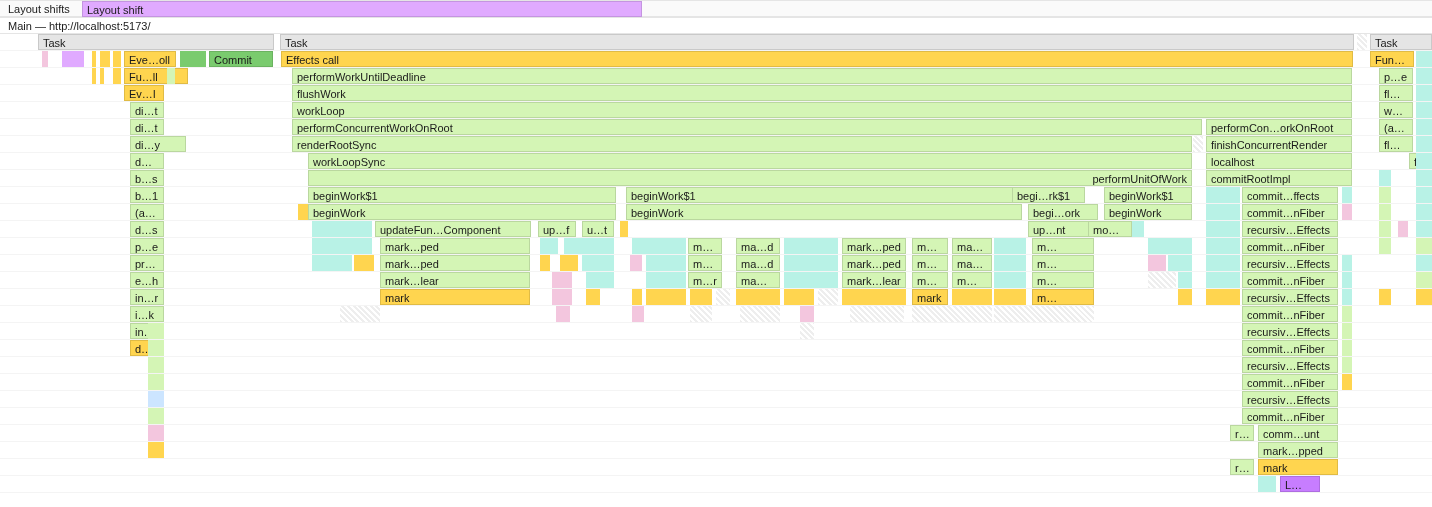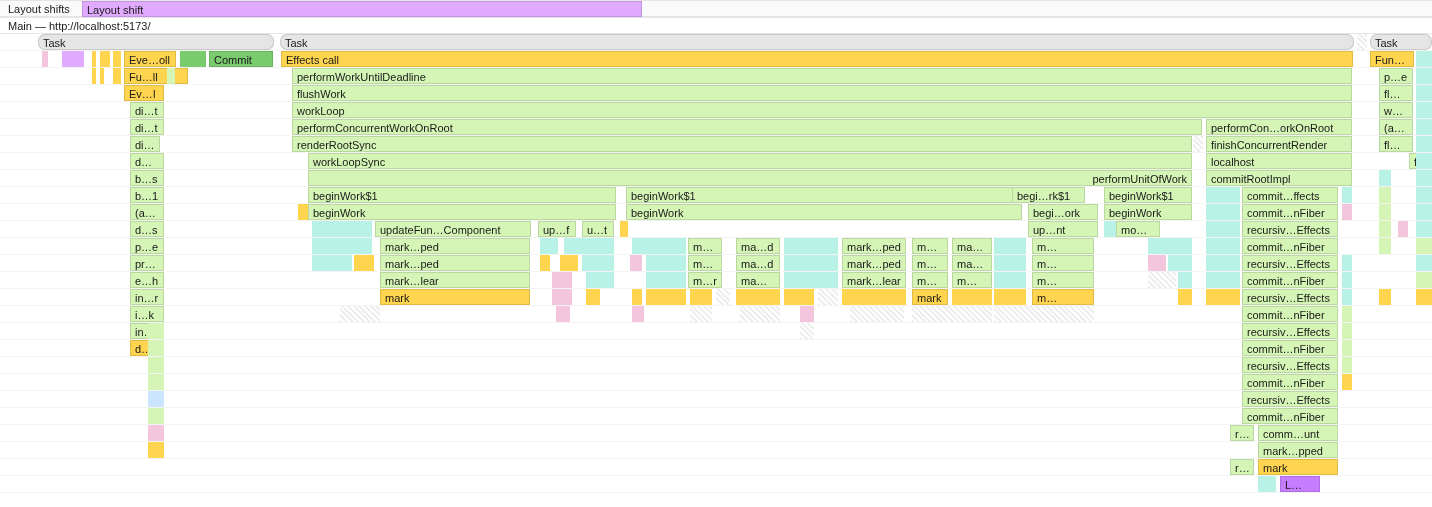--- a/index.html
+++ b/index.html
@@ -42,21 +42,21 @@
     height: 17px;
     line-height: 17px;
     border-bottom: 1px solid #e5e5e5;
     border-top: 1px solid #e5e5e5;
     position: relative;
     background: #fafafa;
   }
   
   .c-purple { background:#e0aaff; }
   .c-purple-dk { background:#c77dff; }
-  .c-task   { background:#e5e5e5;border-radius:7px; }
+  .c-task   { background:#e5e5e5; }
   .c-yellow { background:#ffd54f; }
   .c-ygreen { background:#d4f5b5; }
   .c-green  { background:#7acb6e; }
   .c-teal   { background:#b8f2e6; }
   .c-pink   { background:#f3c6de; }
   .c-blue   { background:#cce5ff; }
 
   .hatched {
     background-image: repeating-linear-gradient(45deg,#eee 0,#eee 2px,#fff 2px,#fff 4px);
     border:1px solid #e0e0e0;
@@ -124,21 +124,21 @@
 
 <div class="row">
   <div class="bar c-ygreen" style="left:130px;width:34px;">di…t</div>
   <div class="bar c-ygreen" style="left:292px;width:910px;">performConcurrentWorkOnRoot</div>
   <div class="bar c-ygreen" style="left:1206px;width:146px;">performCon…orkOnRoot</div>
   <div class="bar c-ygreen" style="left:1379px;width:34px;">(a…)</div>
   <div class="bar c-teal borderless" style="left:1416px;width:16px;"></div>
 </div>
 
 <div class="row">
-  <div class="bar c-ygreen" style="left:130px;width:30px;">di…y</div>
+  <div class="bar c-ygreen" style="left:130px;width:56px;">di…y</div>
   <div class="bar c-ygreen" style="left:292px;width:900px;">renderRootSync</div>
   <div class="bar hatched borderless" style="left:1193px;width:10px;"></div>
   <div class="bar c-ygreen" style="left:1206px;width:146px;">finishConcurrentRender</div>
   <div class="bar c-ygreen" style="left:1379px;width:34px;">fl…ts</div>
   <div class="bar c-teal borderless" style="left:1416px;width:16px;"></div>
 </div>
 
 <div class="row">
   <div class="bar c-ygreen" style="left:130px;width:34px;">d…</div>
   <div class="bar c-ygreen" style="left:308px;width:884px;">workLoopSync</div>
@@ -184,21 +184,21 @@
 
 <div class="row">
   <div class="bar c-ygreen" style="left:130px;width:34px;">d…s</div>
   <div class="bar c-teal borderless" style="left:312px;width:60px;"></div>
   <div class="bar c-ygreen" style="left:375px;width:156px;">updateFun…Component</div>
   <div class="bar c-ygreen" style="left:538px;width:38px;">up…f</div>
   <div class="bar c-ygreen" style="left:582px;width:32px;">u…t</div>
   <div class="bar c-yellow borderless" style="left:620px;width:8px;"></div>
   <div class="bar c-ygreen" style="left:1028px;width:70px;">up…nt</div>
   <div class="bar c-teal borderless" style="left:1104px;width:40px;"></div>
-  <div class="bar c-ygreen" style="left:1116px;width:44px;">mo…nt</div>
+  <div class="bar c-ygreen" style="left:1088px;width:44px;">mo…nt</div>
   <div class="bar c-teal borderless" style="left:1206px;width:34px;"></div>
   <div class="bar c-ygreen" style="left:1242px;width:96px;">recursiv…Effects</div>
   <div class="bar c-ygreen borderless" style="left:1379px;width:12px;"></div>
   <div class="bar c-pink borderless" style="left:1398px;width:10px;"></div>
   <div class="bar c-teal borderless" style="left:1416px;width:16px;"></div>
 </div>
 
 <div class="row">
   <div class="bar c-ygreen" style="left:130px;width:34px;">p…e</div>
   <div class="bar c-teal borderless" style="left:312px;width:60px;"></div>

